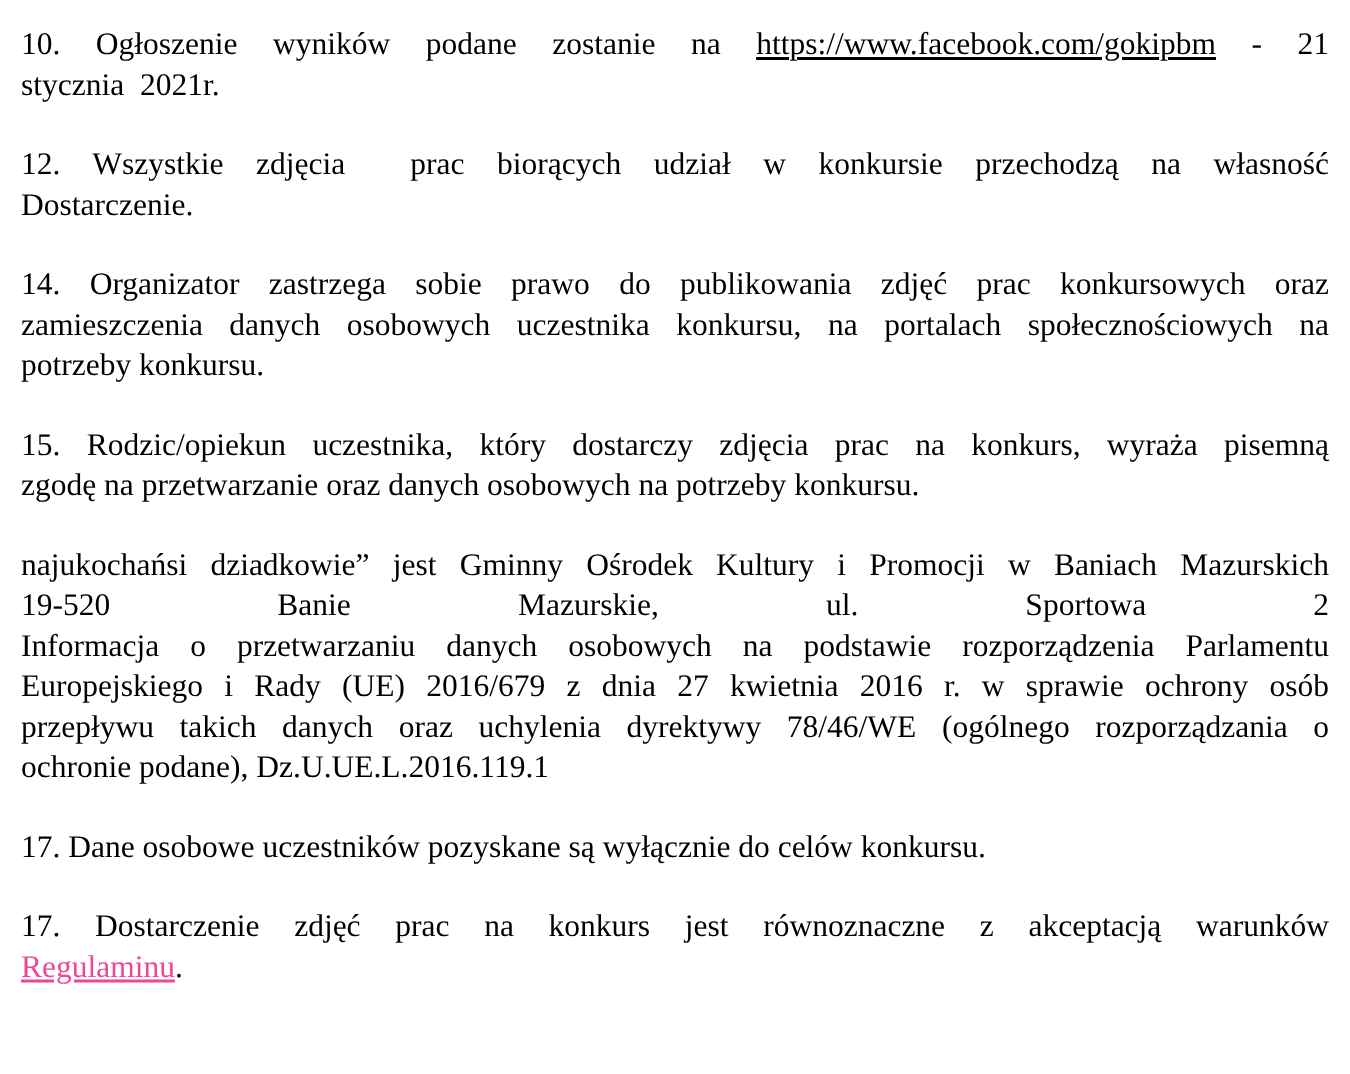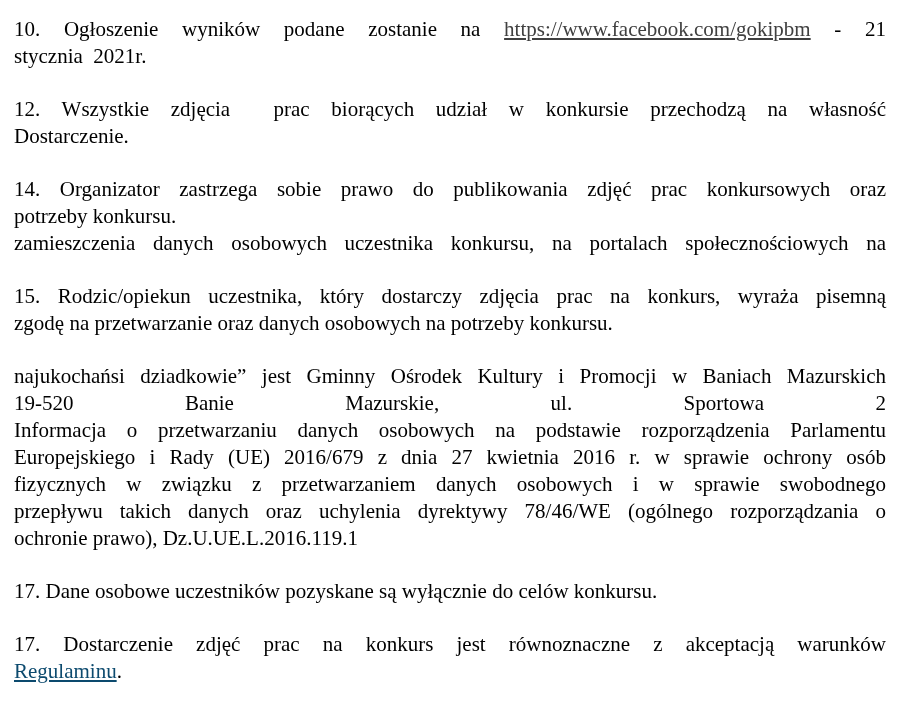--- a/index.html
+++ b/index.html
@@ -38,45 +38,44 @@
     color: #0000ee;
     text-decoration: underline;
     cursor: pointer;
   }
 </style>
 </head>
 <body style="background: rgb(255, 255, 255); color: rgb(0, 0, 0);">
 
 <div class="doc">
     <div class="para">
-      <div class="line"><span class="">10. Ogłoszenie wyników podane zostanie na </span><a class="link" href="#" style="color: #404040;">https://www.facebook.com/gokipbm</a><span class=""> - </span><span class="b">21</span></div>
+      <div class="line"><span class="">10. Ogłoszenie wyników podane zostanie na </span><a class="link" href="#" style="color: #000000;">https://www.facebook.com/gokipbm</a><span class=""> - </span><span class="b">21</span></div>
       <div class="line final"><span class="b">stycznia &nbsp;2021r</span><span class="">.</span></div>
     </div>
     <div class="para">
       <div class="line"><span class="">12. Wszystkie zdjęcia &nbsp;prac biorących udział w konkursie przechodzą na własność</span></div>
       <div class="line final"><span class="">Dostarczenie.</span></div>
     </div>
     <div class="para">
       <div class="line"><span class="">14. Organizator zastrzega sobie prawo do publikowania zdjęć prac konkursowych oraz</span></div>
+      <div class="line"><span class="">zamieszczenia danych osobowych uczestnika konkursu, na portalach społecznościowych na</span></div>
       <div class="line final"><span class="">potrzeby konkursu.</span></div>
-      <div class="line"><span class="">zamieszczenia danych osobowych uczestnika konkursu, na portalach społecznościowych na</span></div>
     </div>
     <div class="para">
       <div class="line"><span class="">15. Rodzic/opiekun uczestnika, który dostarczy zdjęcia prac na konkurs, wyraża pisemną</span></div>
       <div class="line final"><span class="">zgodę na przetwarzanie oraz danych osobowych na potrzeby konkursu.</span></div>
     </div>
     <div class="para">
       <div class="line"><span class="">najukochańsi dziadkowie” jest Gminny Ośrodek Kultury i Promocji w Baniach Mazurskich</span></div>
       <div class="line"><span class="">19-520 Banie Mazurskie, ul. Sportowa 2</span></div>
       <div class="line"><span class="">Informacja o przetwarzaniu danych osobowych na podstawie rozporządzenia Parlamentu</span></div>
       <div class="line"><span class="">Europejskiego i Rady (UE) 2016/679 z dnia 27 kwietnia 2016 r. w sprawie ochrony osób</span></div>
-      <div class="line"><span class="">fizycznych w związku z przetwarzaniem danych osobowych i w sprawie swobodnego</span></div>
       <div class="line"><span class="">przepływu takich danych oraz uchylenia dyrektywy 78/46/WE (ogólnego rozporządzania o</span></div>
-      <div class="line final"><span class="">ochronie prawo), Dz.U.UE.L.2016.119.1</span></div>
+      <div class="line final"><span class="">ochronie podane), Dz.U.UE.L.2016.119.1</span></div>
     </div>
     <div class="para">
       <div class="line final"><span class="">17. Dane osobowe uczestników pozyskane są wyłącznie do celów konkursu.</span></div>
     </div>
     <div class="para">
       <div class="line"><span class="">17. Dostarczenie zdjęć prac na konkurs jest równoznaczne z akceptacją warunków</span></div>
-      <div class="line final"><a class="link" href="#" style="color: #0c4a6e;">Regulaminu</a><span class="">.</span></div>
+      <div class="line final"><a class="link" href="#" style="color: #ec4899;">Regulaminu</a><span class="">.</span></div>
     </div>
   </div>
 
 </body></html>

